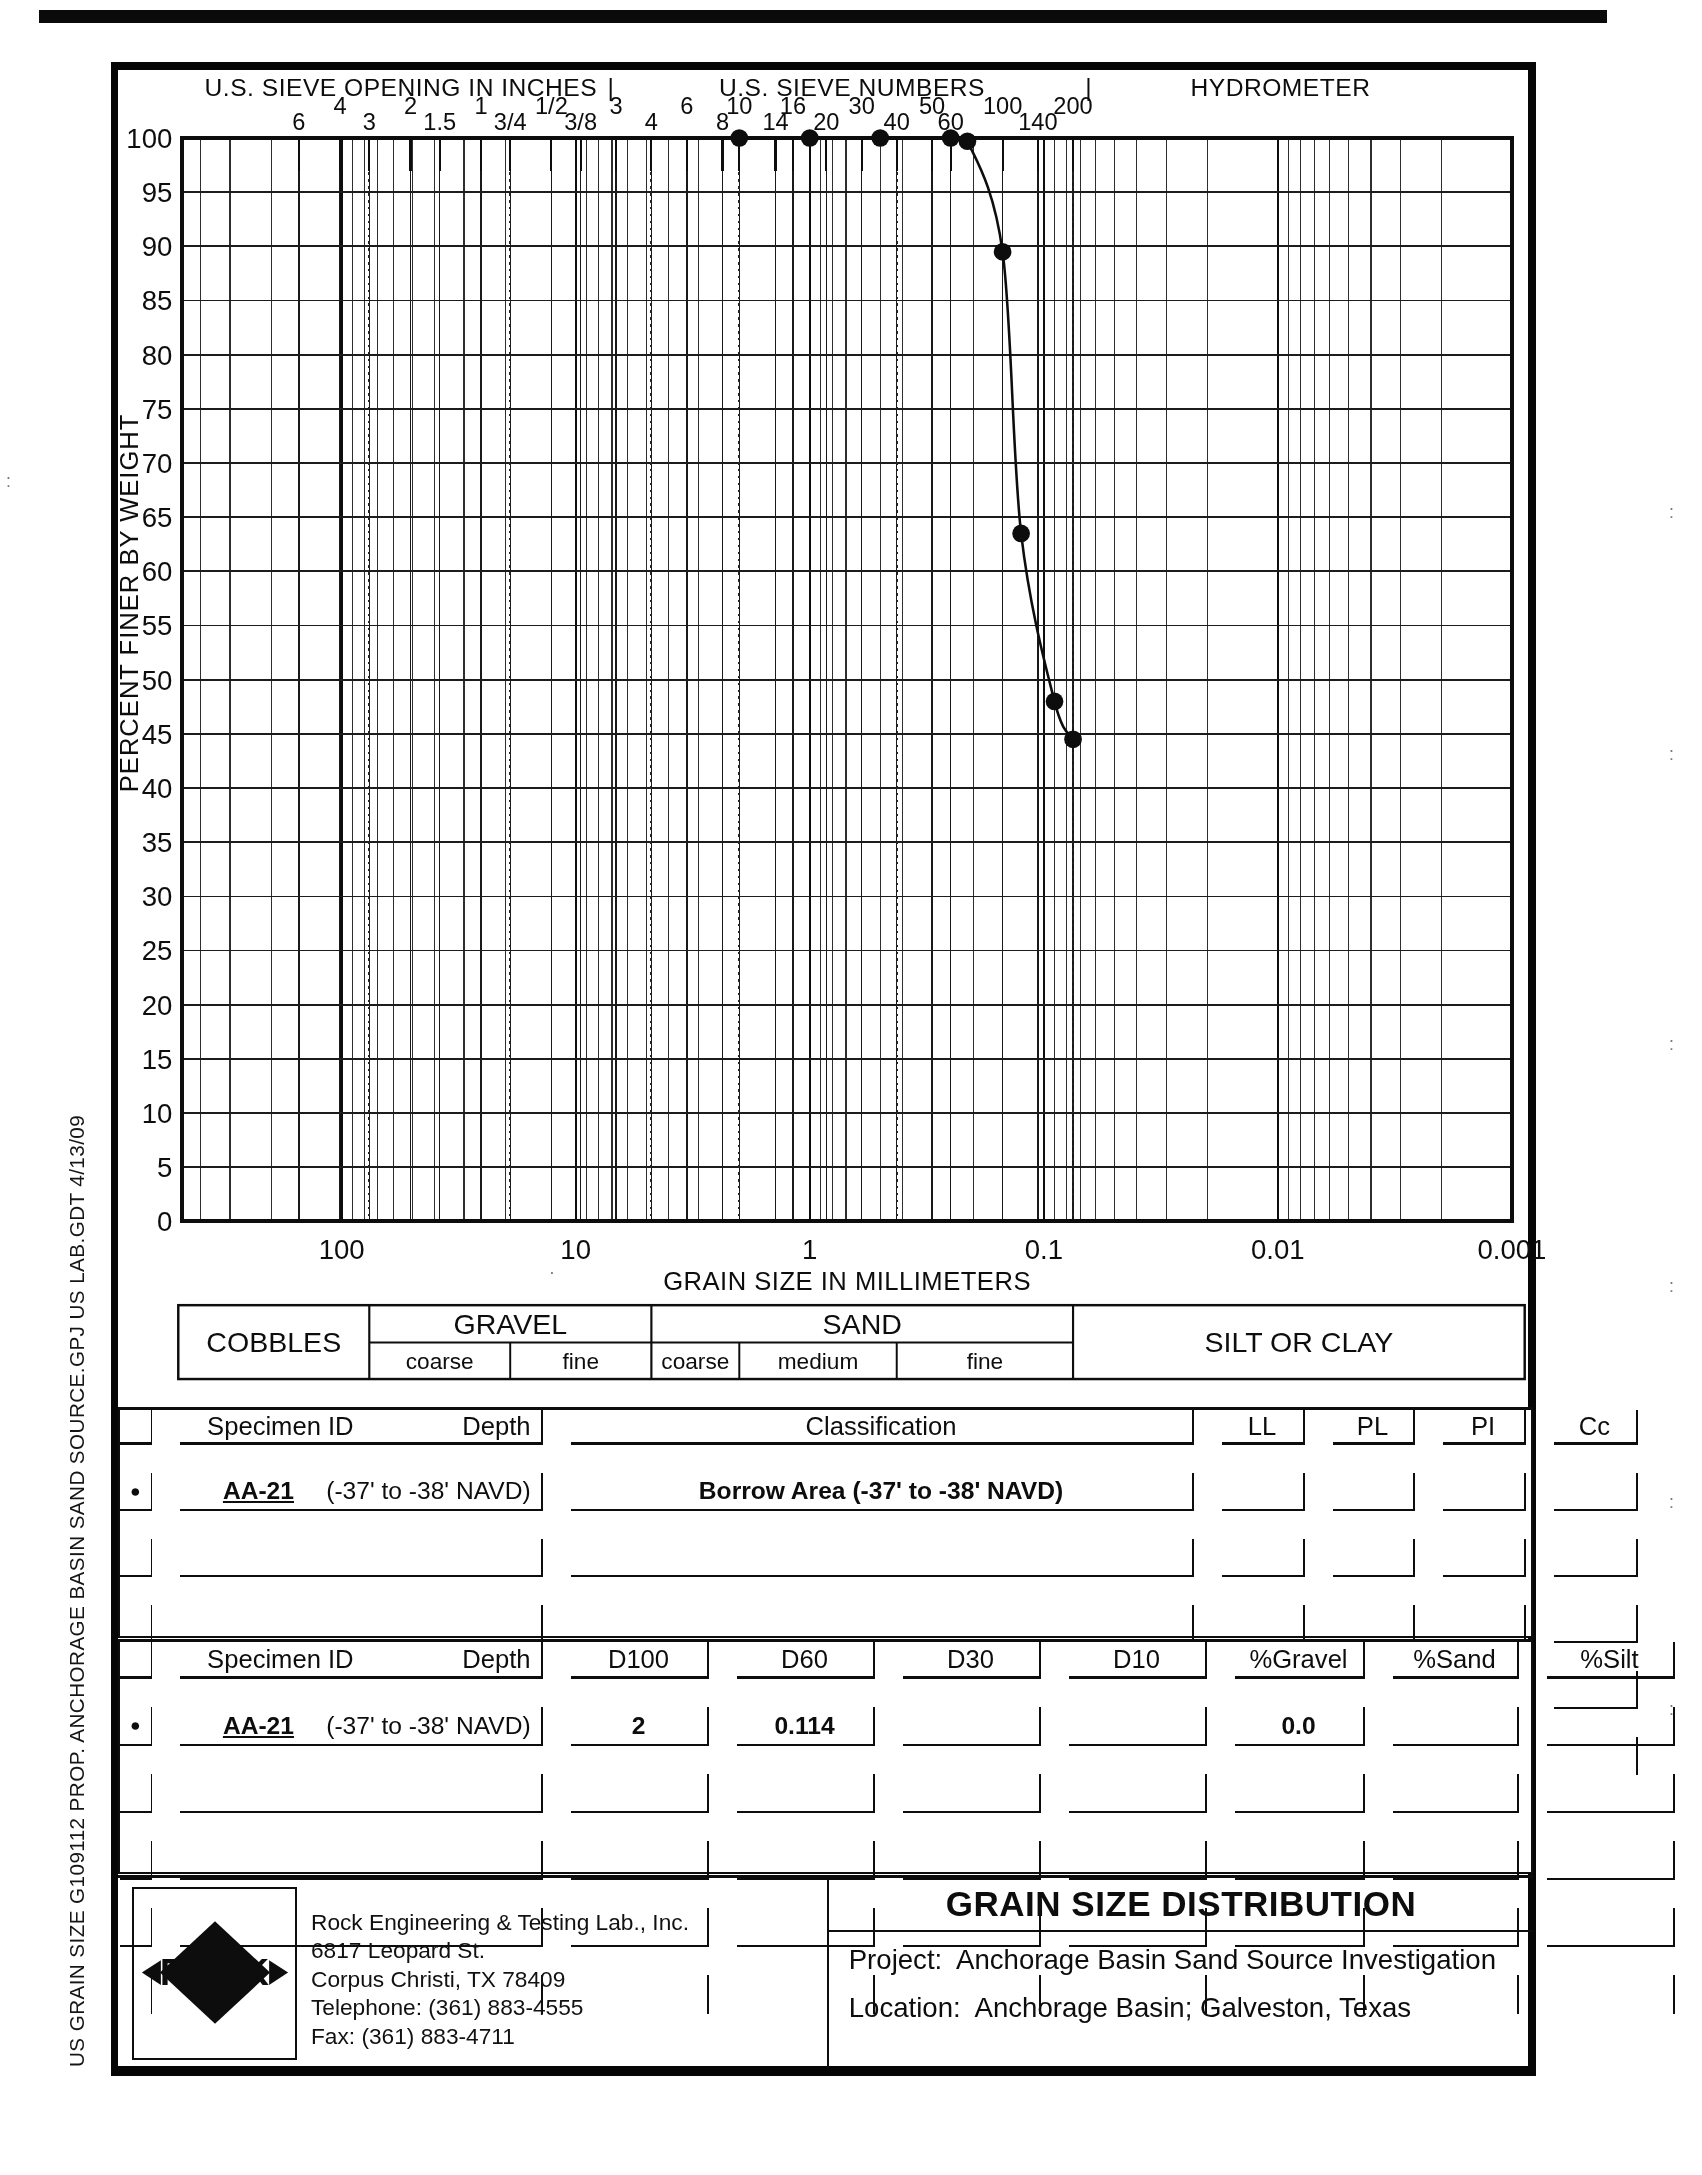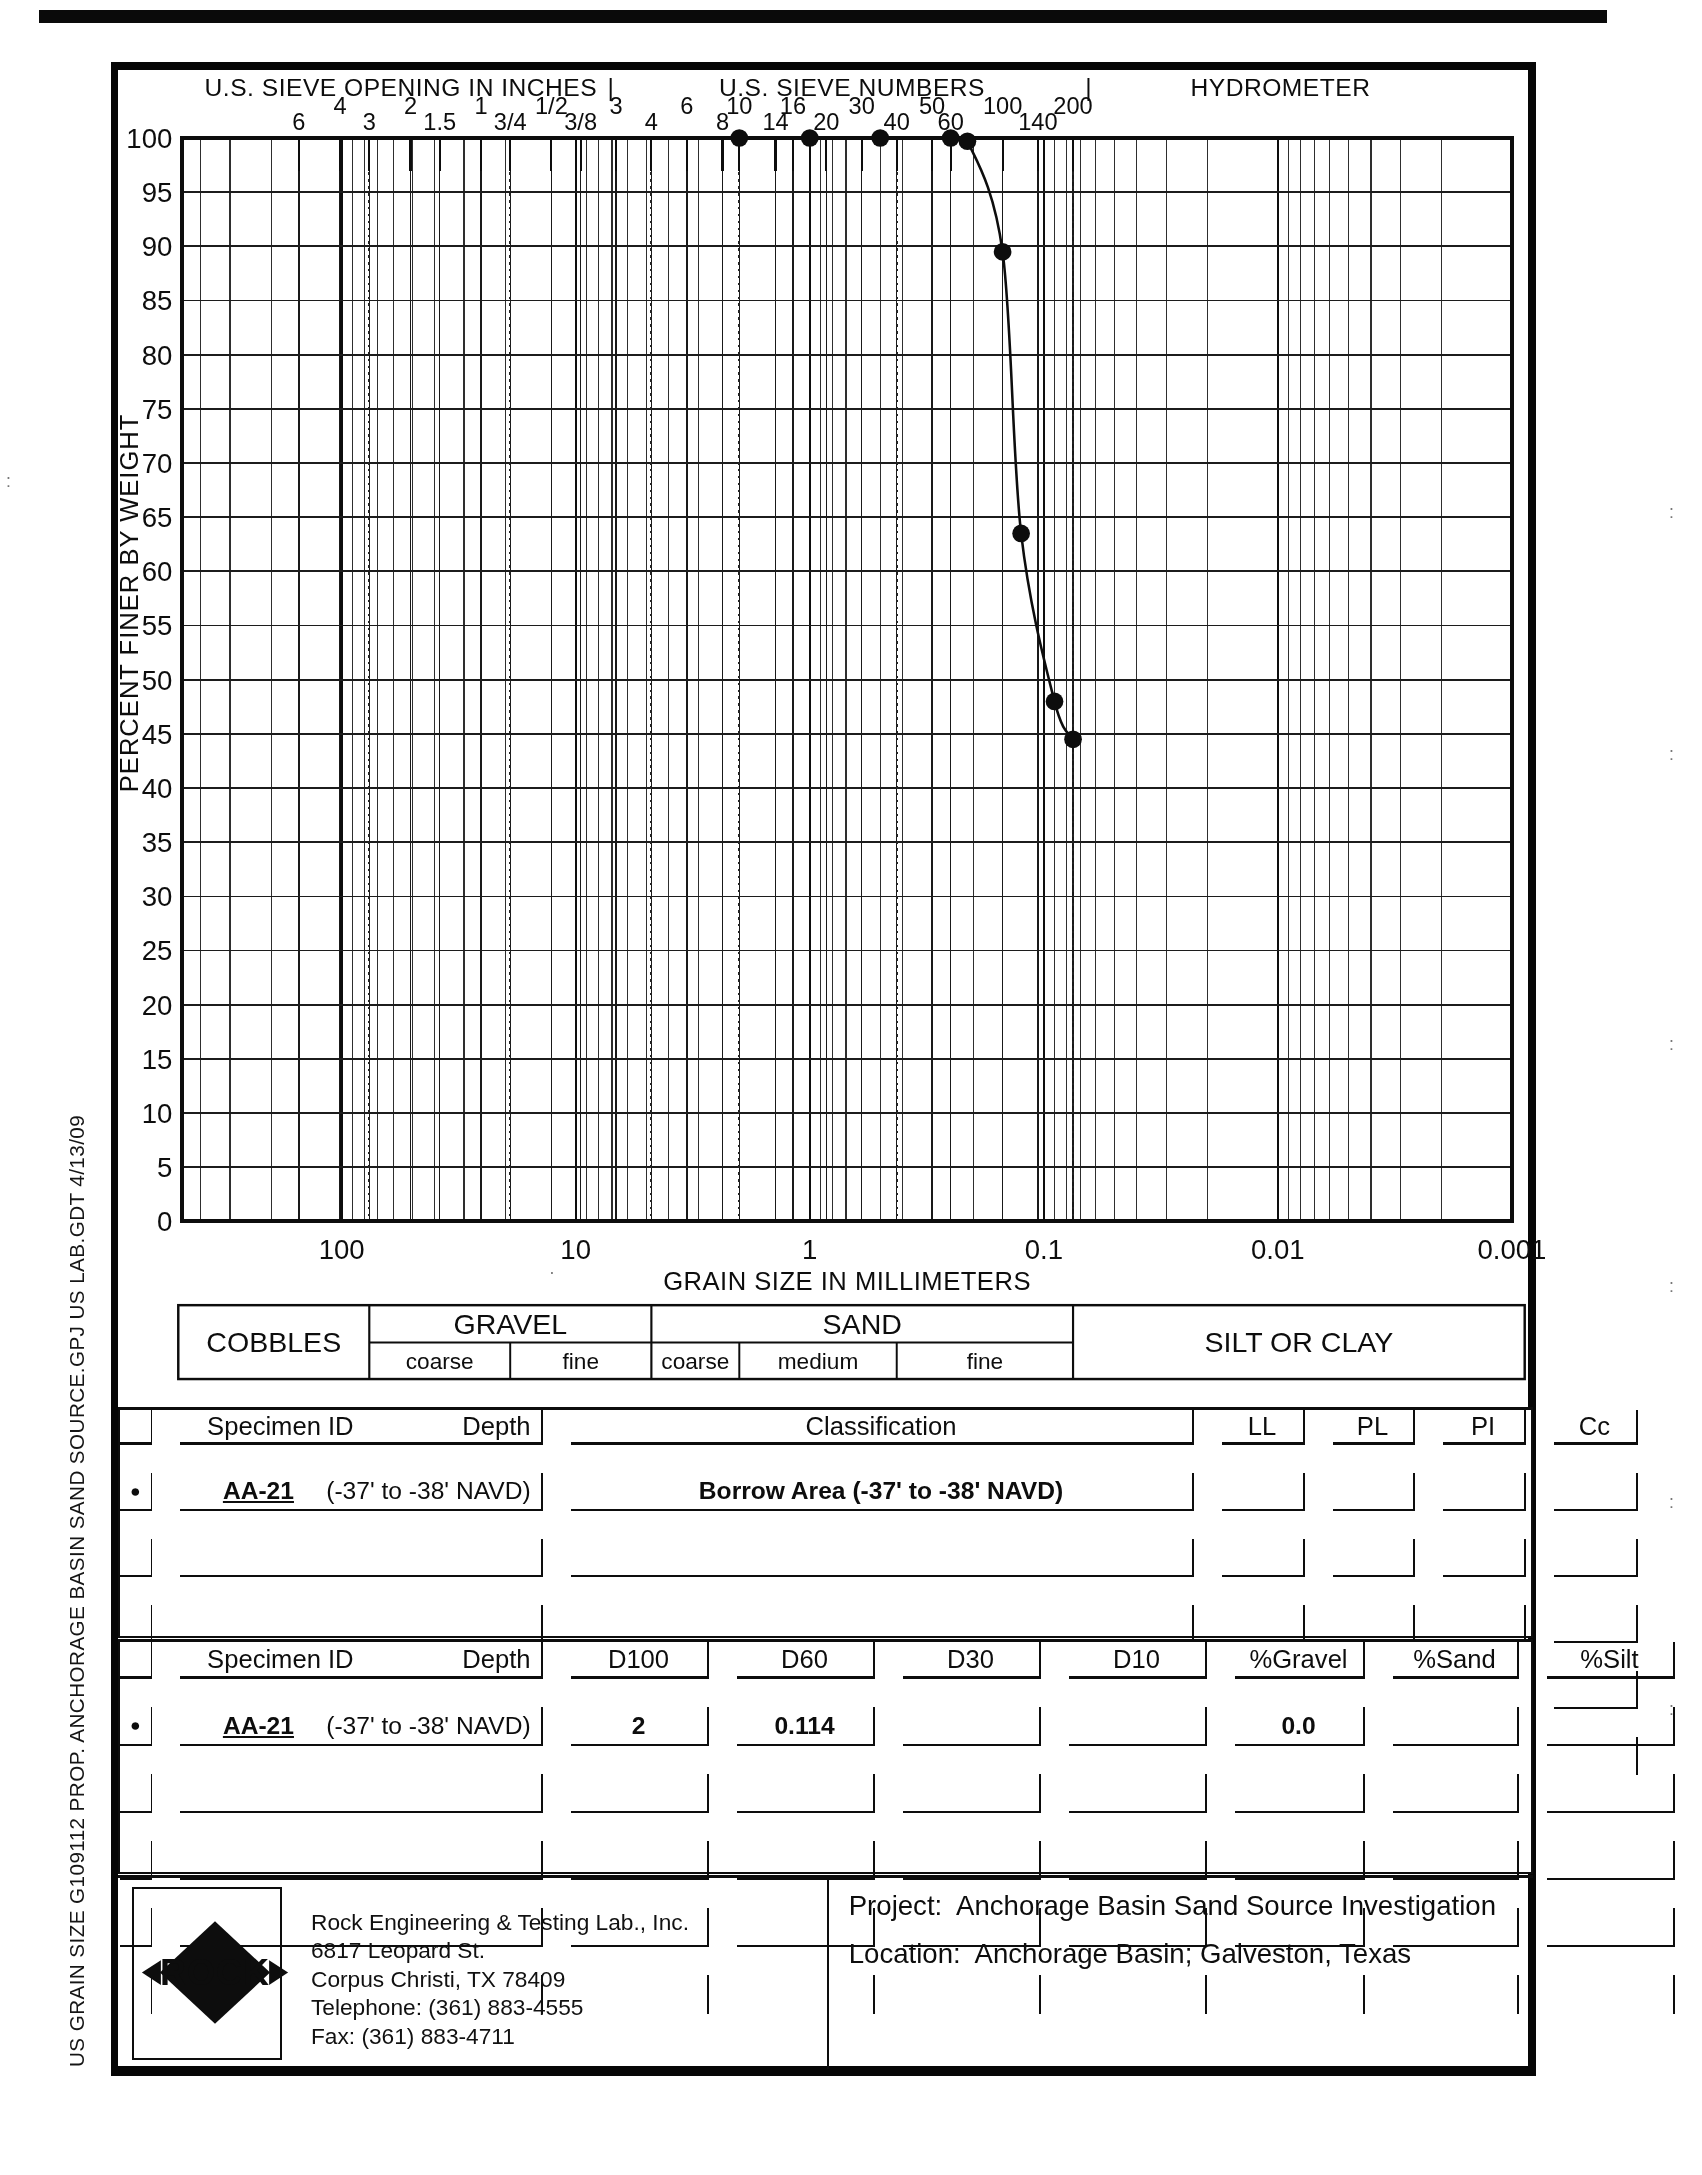--- a/index.html
+++ b/index.html
@@ -39,21 +39,21 @@
   .tc.specdep{justify-content:space-between;padding:0 9.9px 0 27.6px;}
   .tc.specdep .sid{font-weight:bold;padding-left:15.8px;text-decoration:underline;}
   .tc.bold{font-weight:bold;}
   
   .footer-box{
     left:118px;top:1875px;width:1415px;height:194px;box-sizing:border-box;
     border-top:3px solid #0d0d0d;display:flex;
   }
   .f-left{width:711px;box-sizing:border-box;border-right:2.5px solid #0d0d0d;position:relative;}
   .f-right{flex:1;display:flex;flex-direction:column;}
-  .logo-box{position:absolute;left:13.8px;top:8.9px;width:150px;height:173px;border:2px solid #0d0d0d;box-sizing:border-box;}
+  .logo-box{position:absolute;left:13.8px;top:8.9px;width:165px;height:173px;border:2px solid #0d0d0d;box-sizing:border-box;}
   .company{position:absolute;left:193px;top:29.6px;font-size:22.7px;line-height:28.6px;color:#111;}
   .f-title{
     height:52px;border-bottom:2.5px solid #0d0d0d;display:flex;align-items:center;justify-content:center;
     font-size:35px;font-weight:bold;letter-spacing:0.5px;
   }
   .f-fields{padding:11.8px 0 0 19.7px;}
   .f-field{font-size:27.6px;margin-bottom:16.7px;white-space:nowrap;}
   .f-field .lbl{margin-right:13.8px;}
 </style>
 </head>
@@ -431,20 +431,21 @@
       </div>
       <div class="company">
         <div>Rock Engineering &amp; Testing Lab., Inc.</div>
         <div>6817 Leopard St.</div>
         <div>Corpus Christi, TX 78409</div>
         <div>Telephone:  (361) 883-4555</div>
         <div>Fax:  (361) 883-4711</div>
       </div>
     </div>
     <div class="f-right">
+      <div class="f-title">GRAIN SIZE DISTRIBUTION</div>
       <div class="f-fields">
         <div class="f-field">
           <span class="lbl">Project:</span><span>Anchorage Basin Sand Source Investigation</span>
         </div>
         <div class="f-field">
           <span class="lbl">Location:</span><span>Anchorage Basin; Galveston, Texas</span>
         </div>
       </div>
     </div>
   </div>

